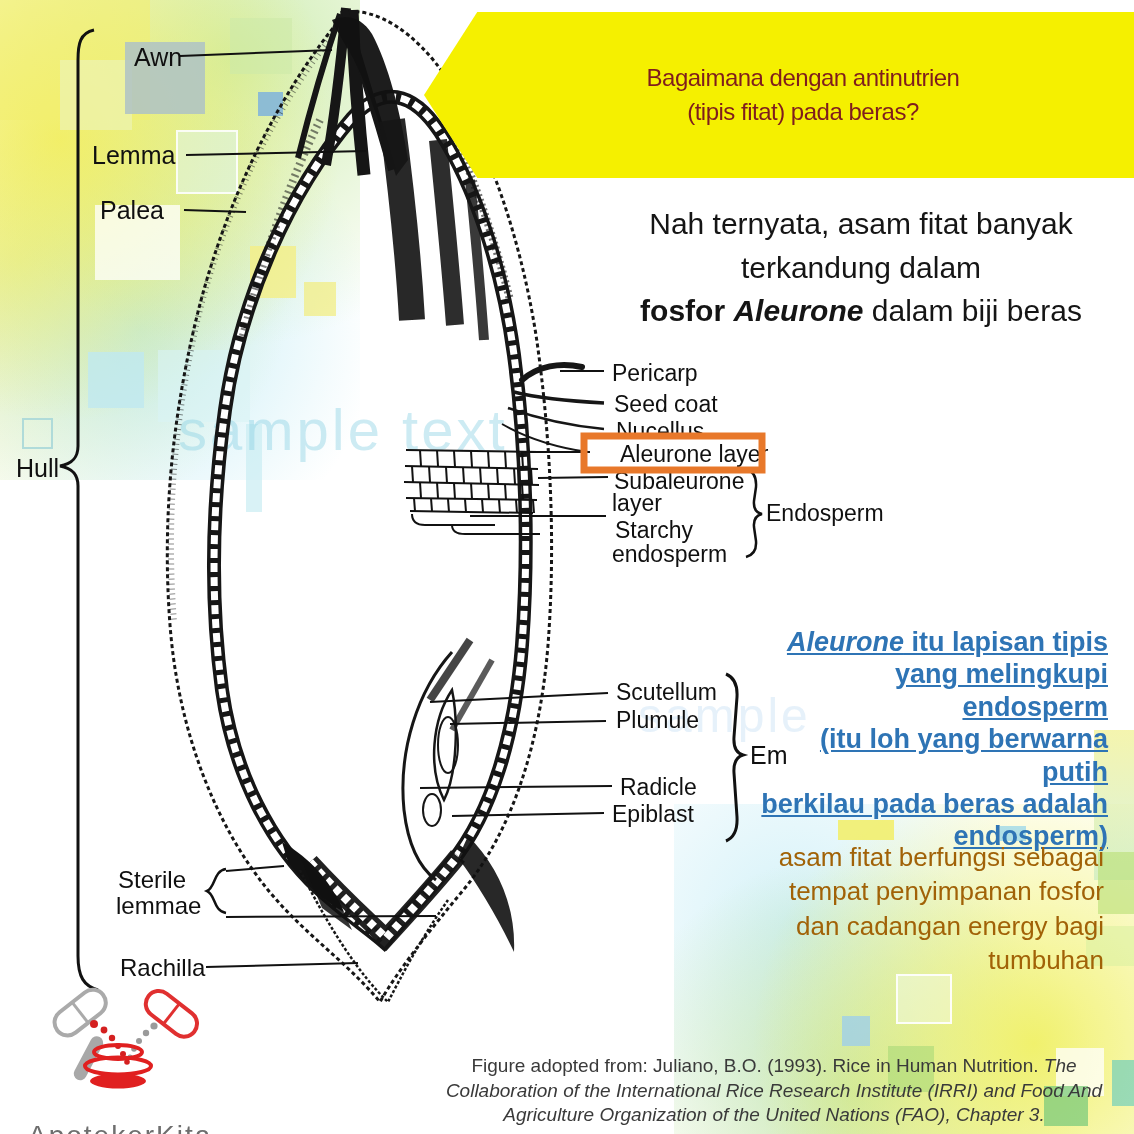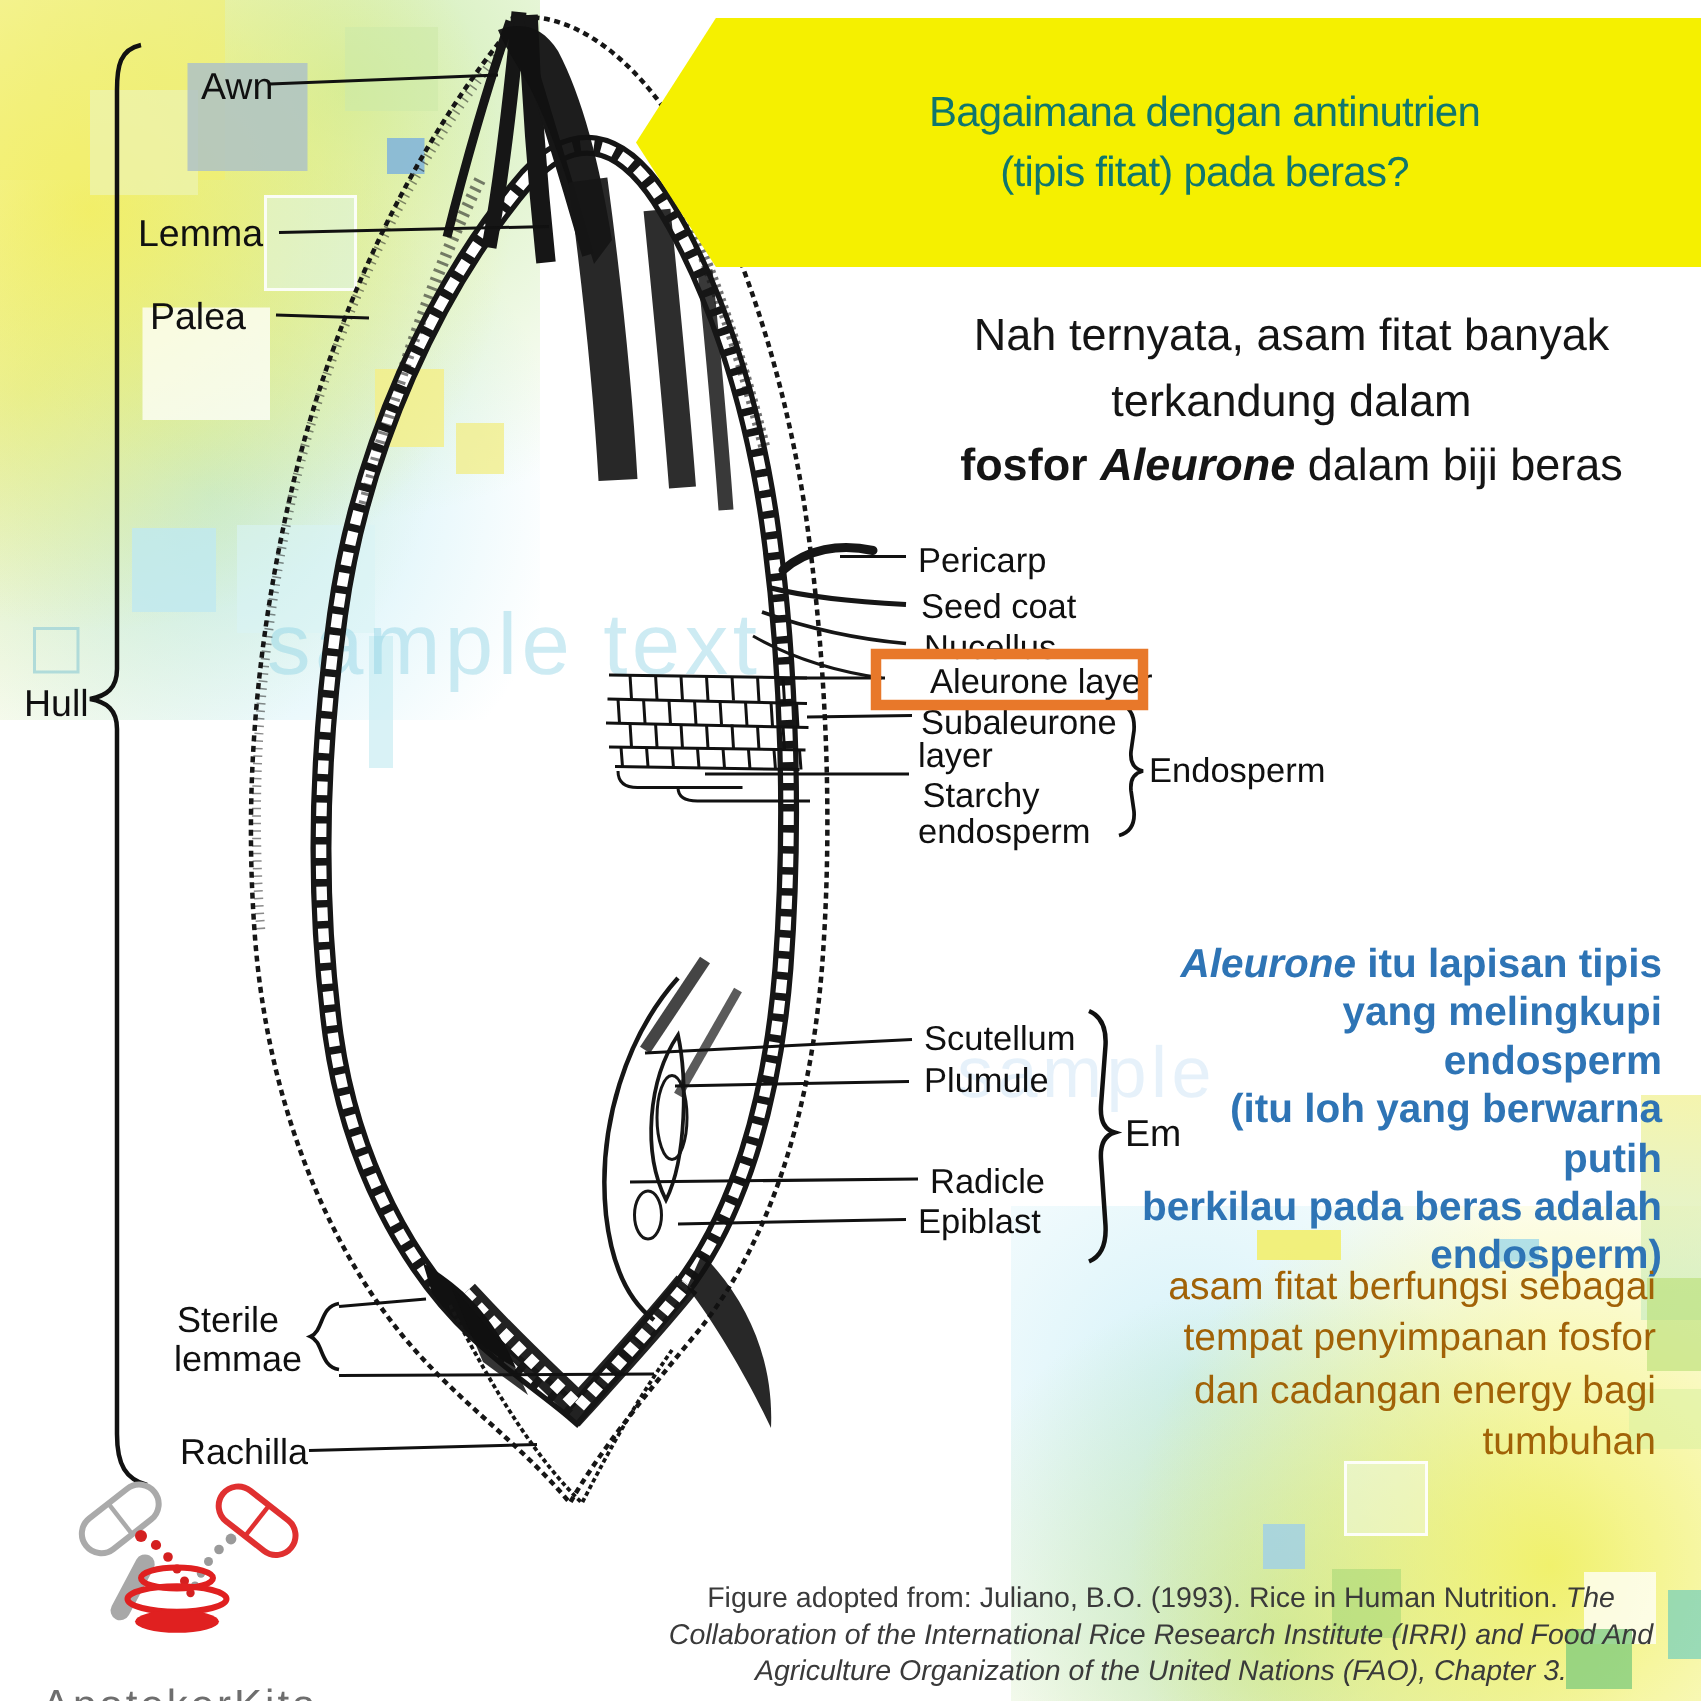--- a/index.html
+++ b/index.html
@@ -17,25 +17,25 @@
     background:
       radial-gradient(circle at 360px 240px, rgba(240,240,95,.9), rgba(240,240,95,0) 65%),
       radial-gradient(circle at 180px 290px, rgba(168,216,120,.6), rgba(168,216,120,0) 60%),
       radial-gradient(circle at 120px 120px, rgba(160,225,240,.45), rgba(160,225,240,0) 60%);}
   .wash-r{right:0;top:730px;width:40px;height:150px;
     background:linear-gradient(rgba(240,240,140,.7), rgba(180,230,190,.5));}
   .banner{position:absolute;left:424px;top:12px;width:710px;height:166px;background:#F5F000;
     clip-path:polygon(0 50%,7.5% 0,100% 0,100% 100%,7.5% 100%);
     display:flex;flex-direction:column;justify-content:center;align-items:center;
     padding-left:48px;box-sizing:border-box;
-    color:#0f766e;font-size:28px;line-height:1.42;text-align:center;letter-spacing:-0.5px;}
+    color:#7f1d1d;font-size:24px;line-height:1.42;text-align:center;letter-spacing:-0.5px;}
   .intro{position:absolute;left:564px;top:202px;width:594px;text-align:center;
     font-size:30px;line-height:1.45;color:#151515;}
   .aleurone-note{position:absolute;right:26px;top:626px;width:356px;text-align:right;
-    color:#2E74B5;font-weight:bold;font-size:27px;line-height:1.2;white-space:pre-line;}
+    color:#2E74B5;font-weight:bold;font-size:27px;line-height:1.2;white-space:pre-line;text-decoration:underline;}
   .phytate-note{position:absolute;right:30px;top:840px;width:336px;text-align:right;
     font-size:26px;line-height:1.32;color:#a16207;white-space:pre-line;}
   .citation{position:absolute;right:4px;top:1054px;width:712px;text-align:center;
     font-size:19px;line-height:1.3;color:#3A3A3A;}
   .wm{position:absolute;color:rgba(135,208,226,.42);letter-spacing:3px;pointer-events:none;}
   .wm1{left:178px;top:396px;font-size:58px;}
   .wm2{left:638px;top:688px;font-size:48px;color:rgba(140,190,230,.22);width:170px;overflow:hidden;white-space:nowrap;}
   .logo{position:absolute;left:20px;top:986px;width:230px;}
   .brand{font-size:28px;color:#6e6e6e;letter-spacing:2px;margin-top:20px;margin-left:8px;}
   svg text{font-family:"Liberation Sans",sans-serif;fill:#101010;}

